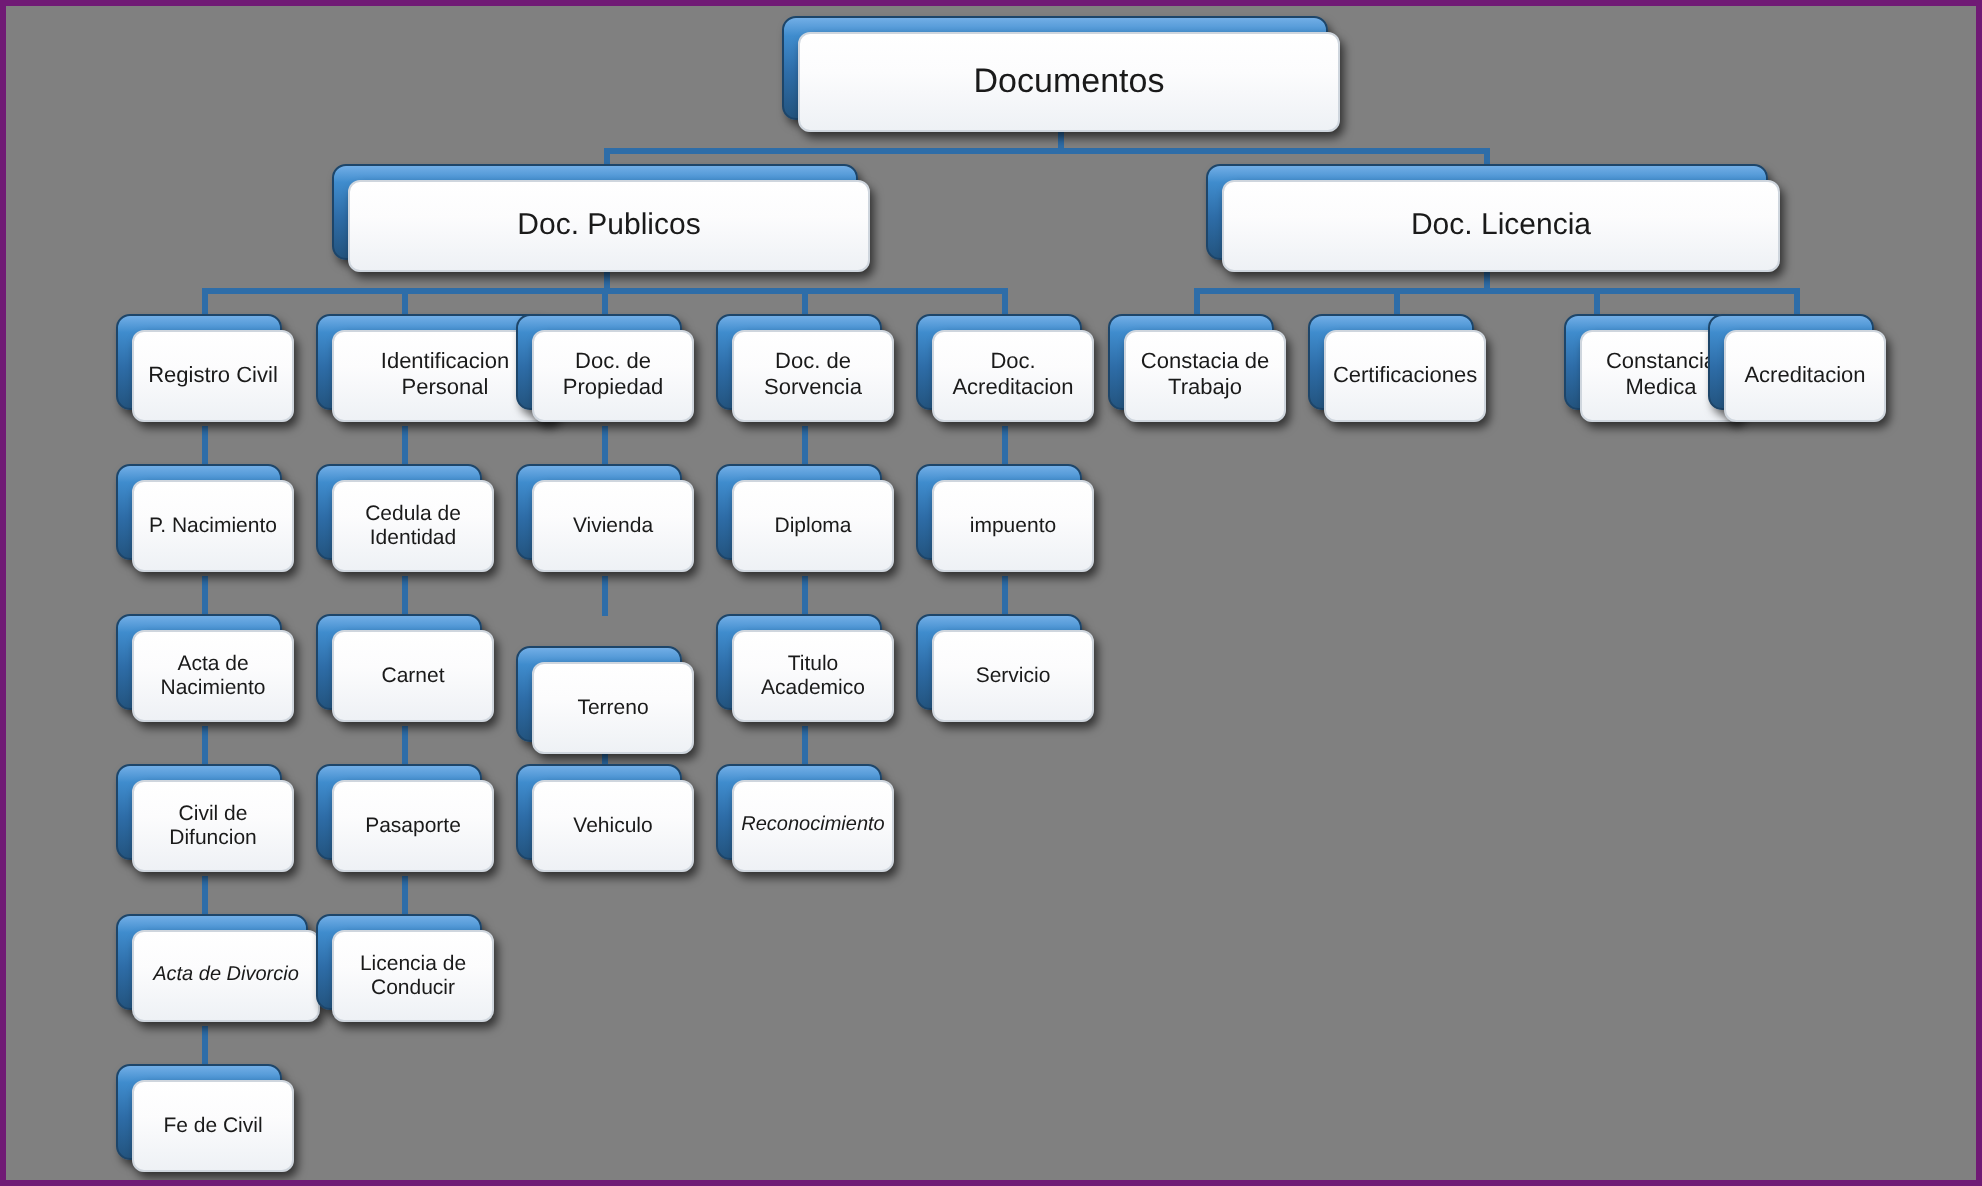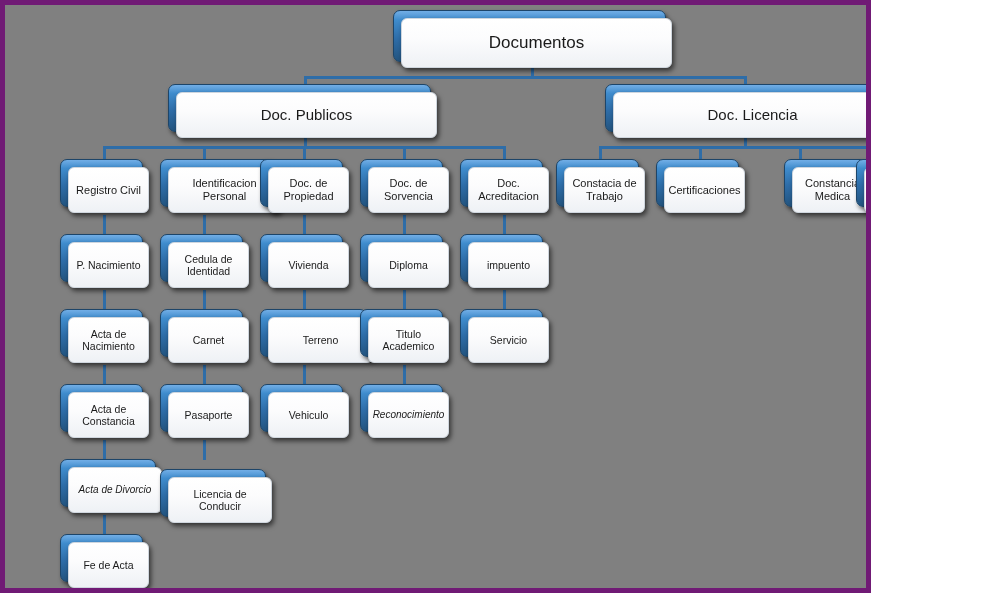--- a/index.html
+++ b/index.html
@@ -2,25 +2,25 @@
 <html><head>
 <meta charset="utf-8">
 <style>
   html, body {
     margin: 0;
     padding: 0;
     background: #ffffff;
   }
   #canvas {
     position: relative;
-    width: 871px;
+    width: 991px;
     height: 593px;
     background: #808080;
     box-sizing: border-box;
-    border: 5px solid #701a75;
+    border: 3px solid #701a75;
     overflow: hidden;
     font-family: "Liberation Sans", sans-serif;
   }
 
   
   .conn {
     position: absolute;
     background: #2E6DA8;
     z-index: 1;
   }
@@ -193,57 +193,57 @@
   </div>
 
   <div class="node leaf" style="left:55px; top:304px; width:83px; height:48px;">
     <div class="plate"></div>
     <div class="face">Acta de Nacimiento</div>
   </div>
   <div class="node leaf" style="left:155px; top:304px; width:83px; height:48px;">
     <div class="plate"></div>
     <div class="face">Carnet</div>
   </div>
-  <div class="node leaf" style="left:255px; top:304px; width:83px; height:48px;padding-left:24px;">
+  <div class="node leaf" style="left:255px; top:320px; width:83px; height:48px;">
     <div class="plate"></div>
     <div class="face">Terreno</div>
   </div>
   <div class="node leaf" style="left:355px; top:304px; width:83px; height:48px;">
     <div class="plate"></div>
     <div class="face">Titulo Academico</div>
   </div>
   <div class="node leaf" style="left:455px; top:304px; width:83px; height:48px;">
     <div class="plate"></div>
     <div class="face">Servicio</div>
   </div>
 
   <div class="node leaf" style="left:55px; top:379px; width:83px; height:48px;">
     <div class="plate"></div>
-    <div class="face">Acta de Constancia</div>
+    <div class="face">Civil de Difuncion</div>
   </div>
   <div class="node leaf" style="left:155px; top:379px; width:83px; height:48px;">
     <div class="plate"></div>
     <div class="face">Pasaporte</div>
   </div>
   <div class="node leaf" style="left:255px; top:379px; width:83px; height:48px;">
     <div class="plate"></div>
     <div class="face">Vehiculo</div>
   </div>
   <div class="node leaf small" style="left:355px; top:379px; width:83px; height:48px;">
     <div class="plate"></div>
     <div class="face">Reconocimiento</div>
   </div>
 
   <div class="node leaf small" style="left:55px; top:454px; width:83px; height:48px;padding-left:13px;">
     <div class="plate"></div>
     <div class="face">Acta de Divorcio</div>
   </div>
-  <div class="node leaf" style="left:155px; top:464px; width:83px; height:48px;padding-left:23px;">
+  <div class="node leaf" style="left:155px; top:454px; width:83px; height:48px;">
     <div class="plate"></div>
     <div class="face">Licencia de Conducir</div>
   </div>
 
   <div class="node leaf" style="left:55px; top:529px; width:83px; height:48px;">
     <div class="plate"></div>
-    <div class="face">Fe de Acta</div>
+    <div class="face">Fe de Civil</div>
   </div>
 
 </div>
 
 </body></html>

